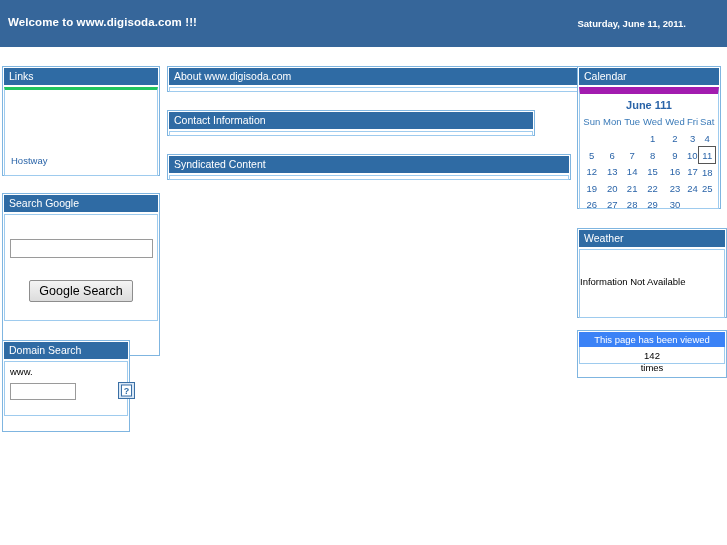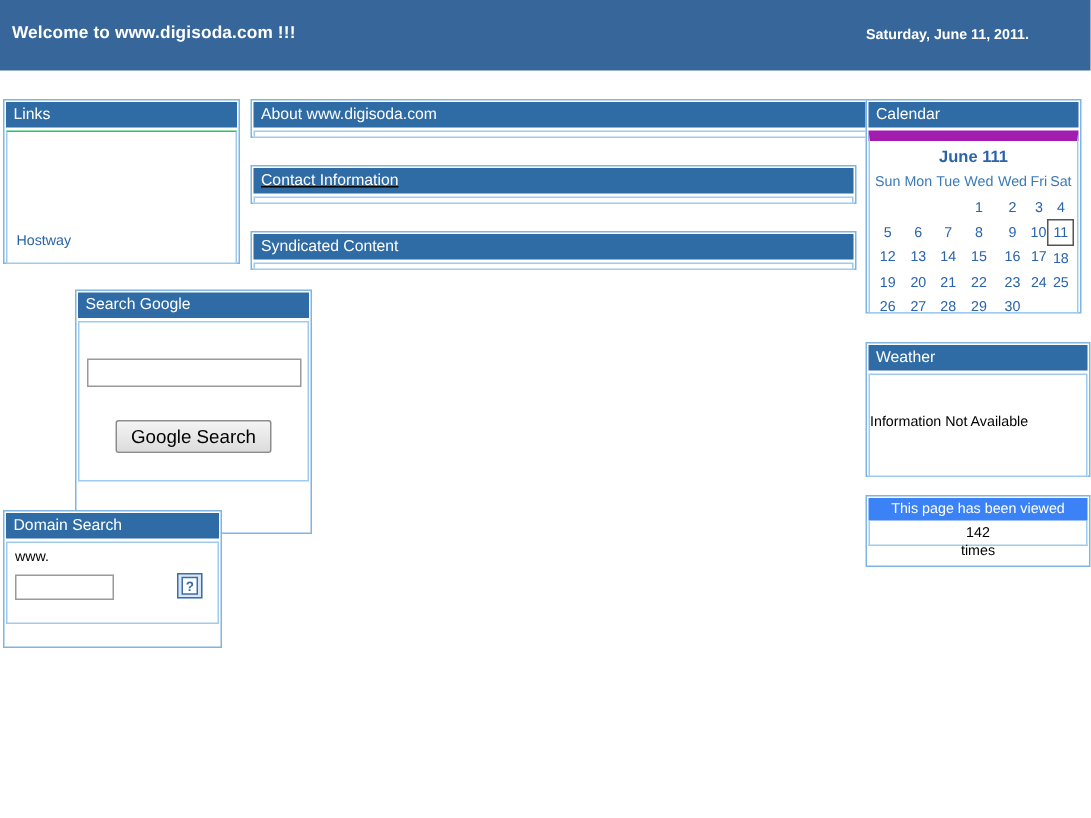--- a/index.html
+++ b/index.html
@@ -67,35 +67,35 @@
   }
   .panel-body {
     border: 1px solid #9ecbee;
     border-top: none;
     background: #ffffff;
     box-sizing: border-box;
     position: relative;
   }
 
   #links-panel   { left: 2px;  top: 66px;  width: 158px; height: 110px; }
-  #links-panel .panel-body { height: 89px; border-top: 1px solid #22c55e; margin-top: 2px; }
+  #links-panel .panel-body { height: 89px; border-top: 3px solid #22c55e; margin-top: 2px; }
   .links-list {
     position: absolute;
     left: 6px;
     bottom: 9px;
   }
   .link-a {
     color: #2a64a8;
     font-size: 9.5px;
     text-decoration: none;
     cursor: pointer;
     display: block;
   }
 
-  #search-google-panel { left: 2px; top: 193px; width: 158px; height: 163px; margin-left: 48px; }
+  #search-google-panel { left: 2px; top: 193px; width: 158px; height: 163px; }
   #search-google-panel .panel-body {
     height: 107px;
     border-top: 1px solid #9ecbee;
     margin-top: 2px;
     text-align: center;
   }
   .g-input {
     display: block;
     margin: 24px auto 0 auto;
     width: 143px;
@@ -113,21 +113,21 @@
     padding: 3px 9px;
     font-family: "Liberation Sans", sans-serif;
     font-size: 12.5px;
     color: #000000;
     background: linear-gradient(#f4f4f4, #dcdcdc);
     border: 1px solid #8d8d8d;
     border-radius: 2px;
     cursor: pointer;
   }
 
-  #domain-search-panel { left: 2px; top: 340px; width: 146px; height: 92px; }
+  #domain-search-panel { left: 2px; top: 340px; width: 128px; height: 92px; }
   #domain-search-panel .panel-body {
     height: 55px;
     border-top: 1px solid #9ecbee;
     margin-top: 2px;
   }
   .www-label {
     position: absolute;
     left: 5px;
     top: 4px;
     font-size: 9.5px;
@@ -168,21 +168,21 @@
     line-height: 15px;
     background: #45a0e8;
     color: #ffffff;
     text-align: center;
     font-size: 9.5px;
     box-sizing: border-box;
   }
 
   
   #about-panel   { left: 167px; top: 66px;  width: 476px; height: 26px; }
-  #contact-panel { left: 167px; top: 110px; width: 404px; height: 26px; text-decoration: underline; }
+  #contact-panel { left: 167px; top: 110px; width: 368px; height: 26px; }
   #syndicated-panel { left: 167px; top: 154px; width: 404px; height: 26px; }
   .slim-body {
     height: 5px;
     border: 1px solid #9ecbee;
     border-top: 1px solid #9ecbee;
     margin-top: 2px;
     background: #ffffff;
     box-sizing: border-box;
   }
 

